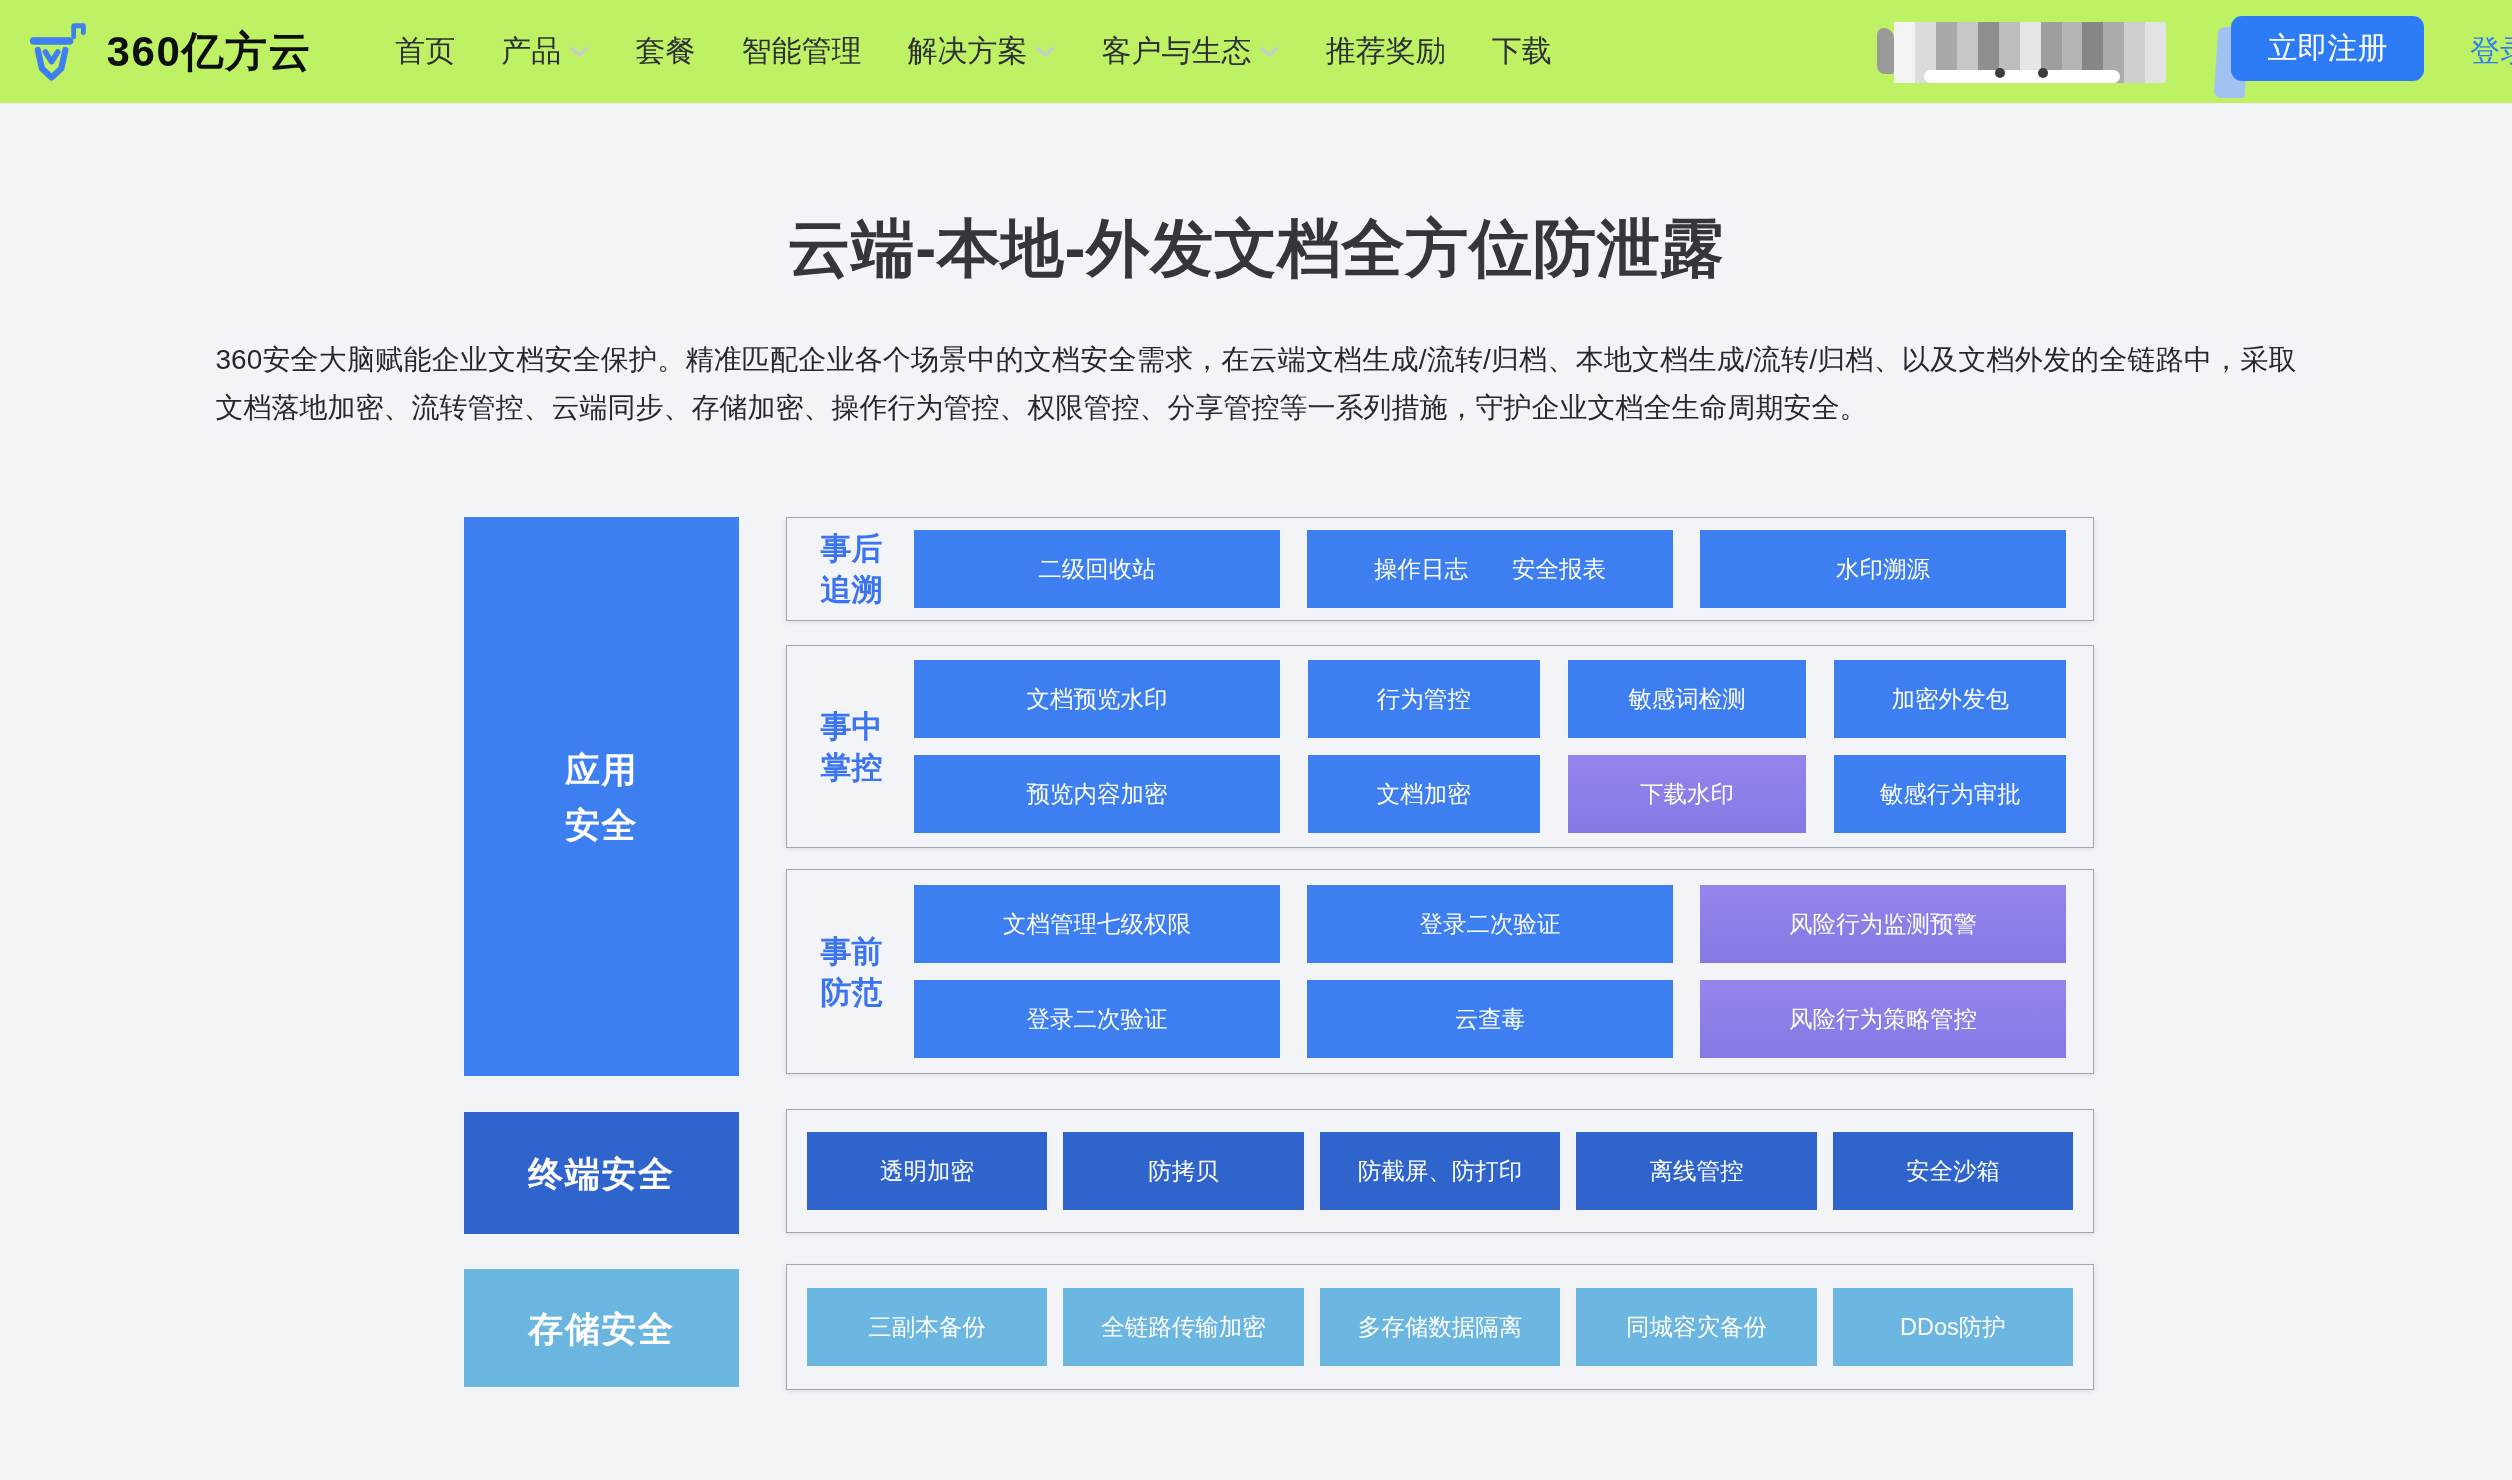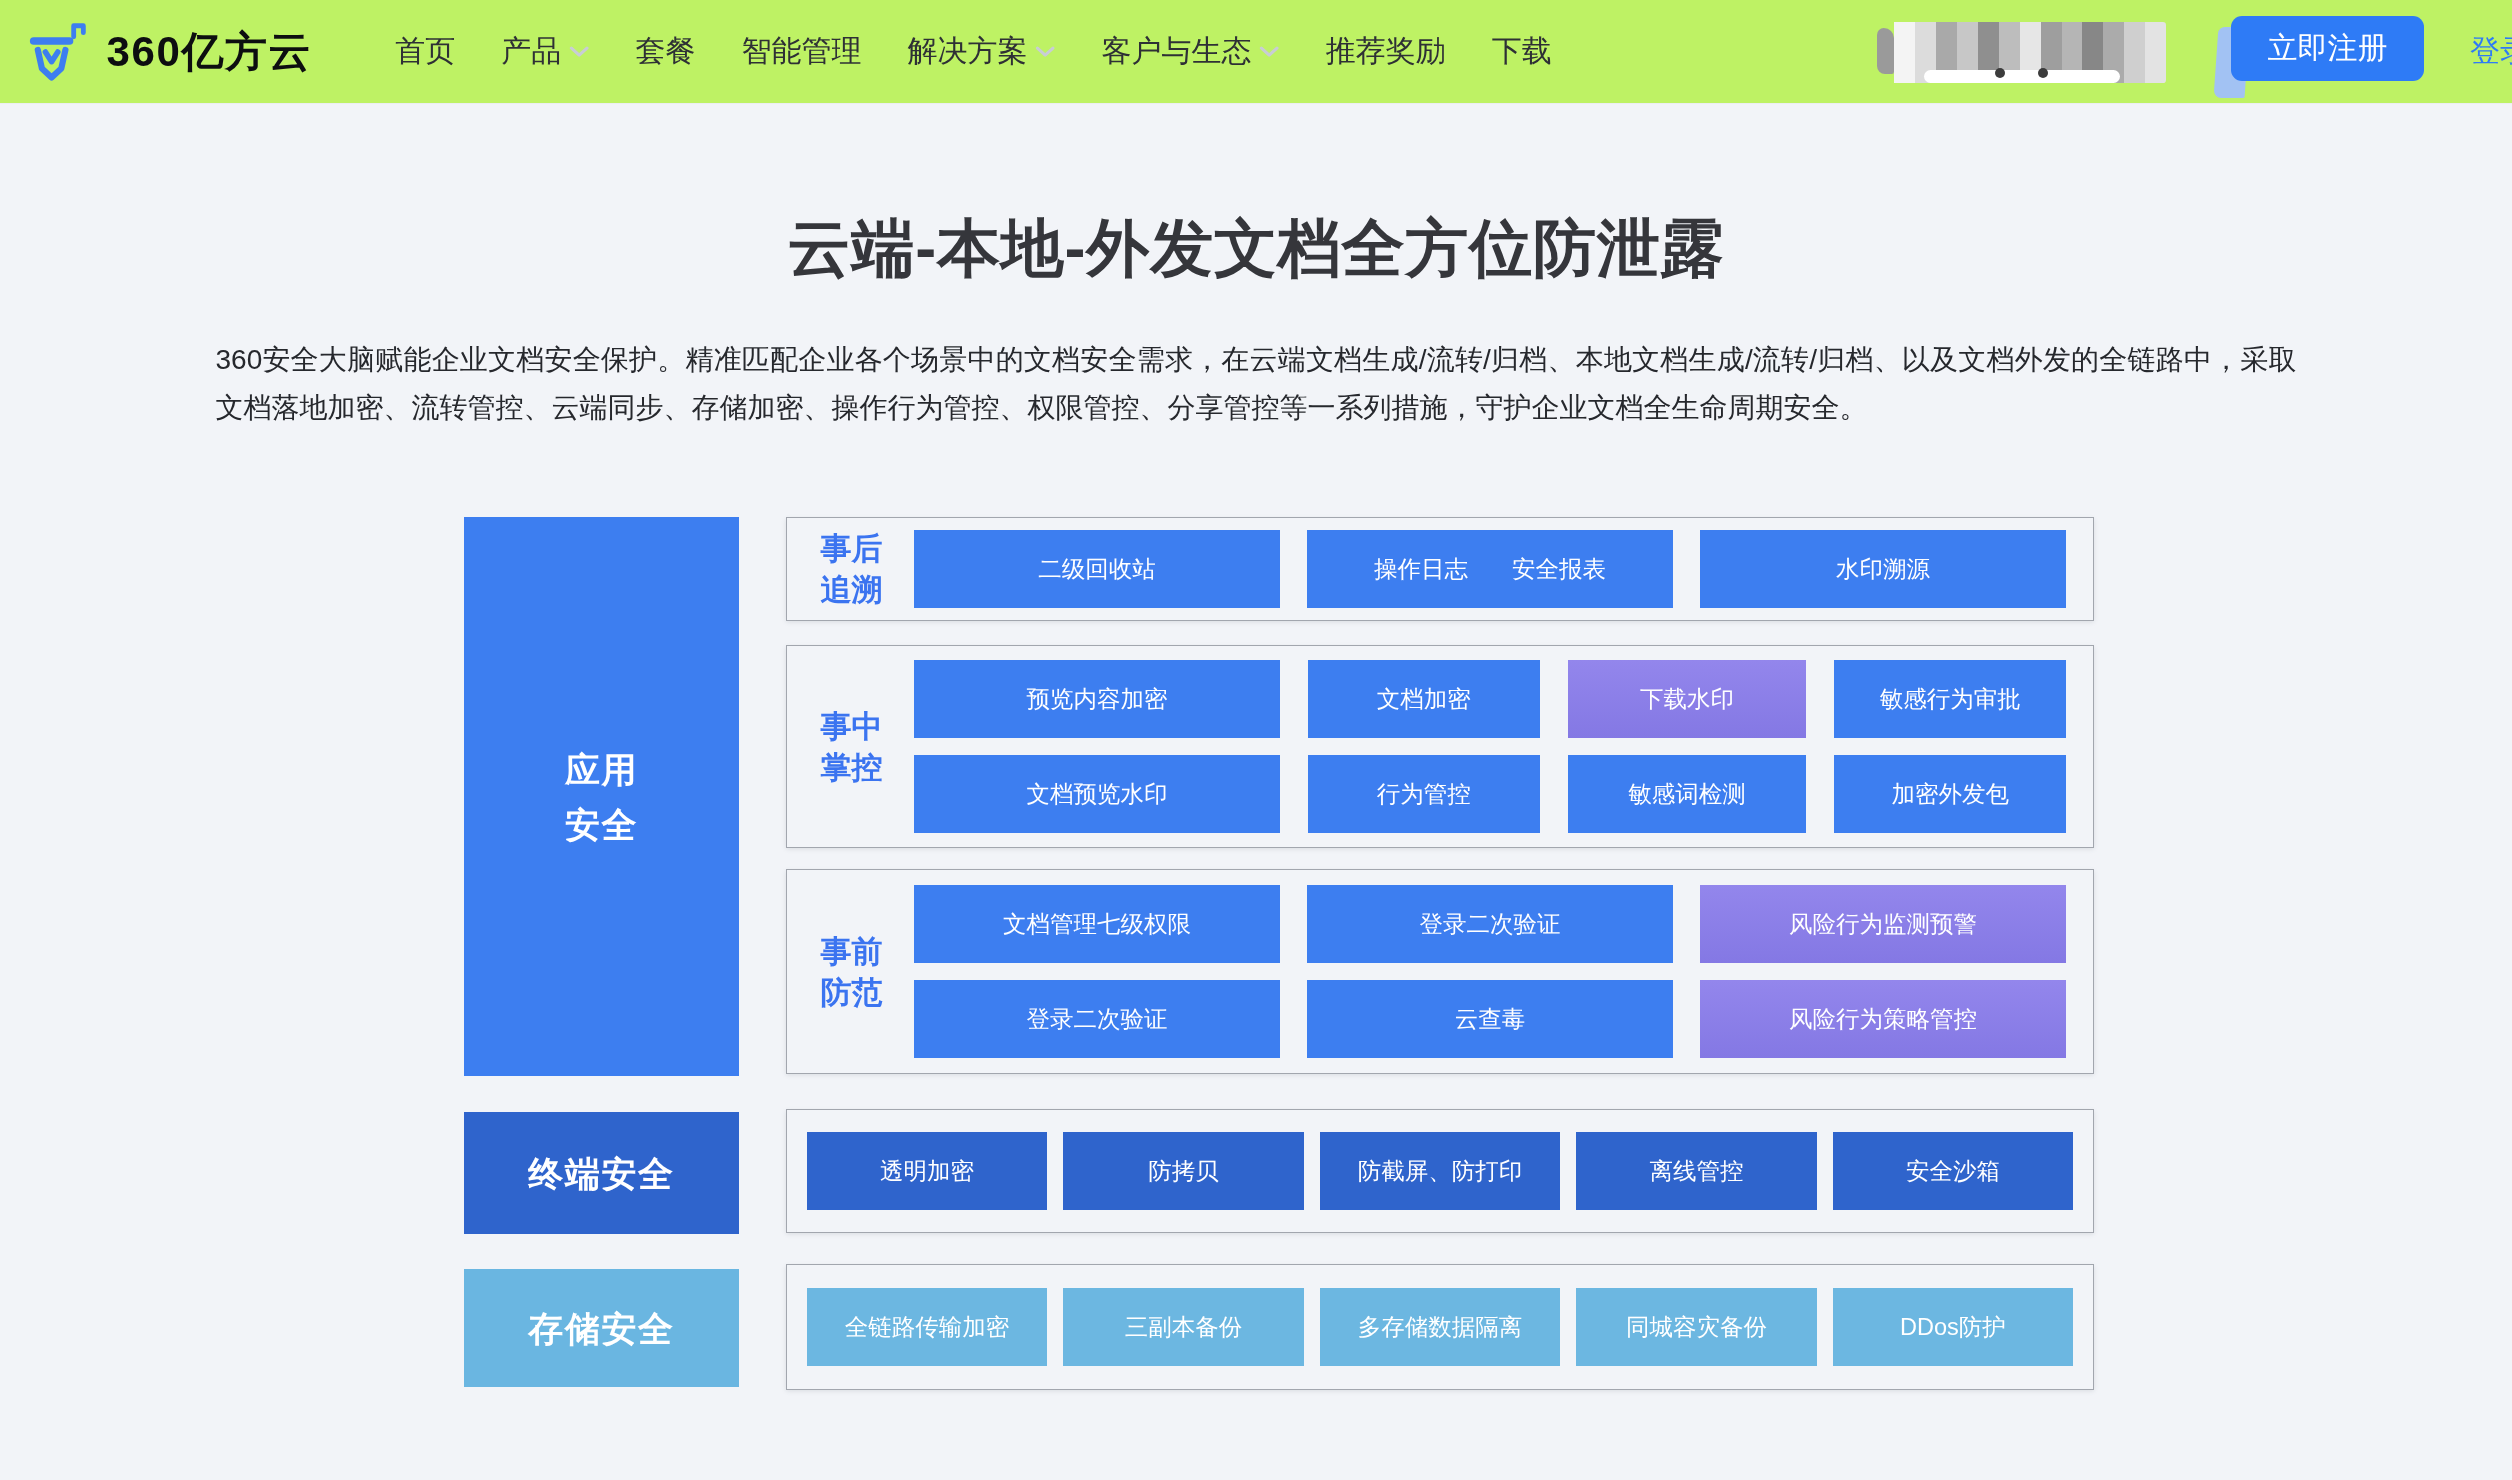--- a/index.html
+++ b/index.html
@@ -236,30 +236,30 @@
       </div>
     </div>
 
     <div class="gbox box-during">
       <div class="glabel">
         <span>事中</span>
         <span>掌控</span>
       </div>
       <div class="rows">
         <div class="row4">
+          <div class="tile b-blue">文档预览水印</div>
+          <div class="tile b-blue">行为管控</div>
+          <div class="tile b-blue">敏感词检测</div>
+          <div class="tile b-blue">加密外发包</div>
+        </div>
+        <div class="row4">
           <div class="tile b-blue">预览内容加密</div>
           <div class="tile b-blue">文档加密</div>
           <div class="tile b-purple">下载水印</div>
           <div class="tile b-blue">敏感行为审批</div>
-        </div>
-        <div class="row4">
-          <div class="tile b-blue">文档预览水印</div>
-          <div class="tile b-blue">行为管控</div>
-          <div class="tile b-blue">敏感词检测</div>
-          <div class="tile b-blue">加密外发包</div>
         </div>
       </div>
     </div>
 
     <div class="gbox box-before">
       <div class="glabel">
         <span>事前</span>
         <span>防范</span>
       </div>
       <div class="rows">
@@ -281,22 +281,22 @@
         <div class="tile b-dark">透明加密</div>
         <div class="tile b-dark">防拷贝</div>
         <div class="tile b-dark">防截屏、防打印</div>
         <div class="tile b-dark">离线管控</div>
         <div class="tile b-dark">安全沙箱</div>
       </div>
     </div>
 
     <div class="gbox box-storage">
       <div class="row5">
+        <div class="tile b-light">三副本备份</div>
         <div class="tile b-light">全链路传输加密</div>
-        <div class="tile b-light">三副本备份</div>
         <div class="tile b-light">多存储数据隔离</div>
         <div class="tile b-light">同城容灾备份</div>
         <div class="tile b-light">DDos防护</div>
       </div>
     </div>
 
   </div>
 </div>
 
 

